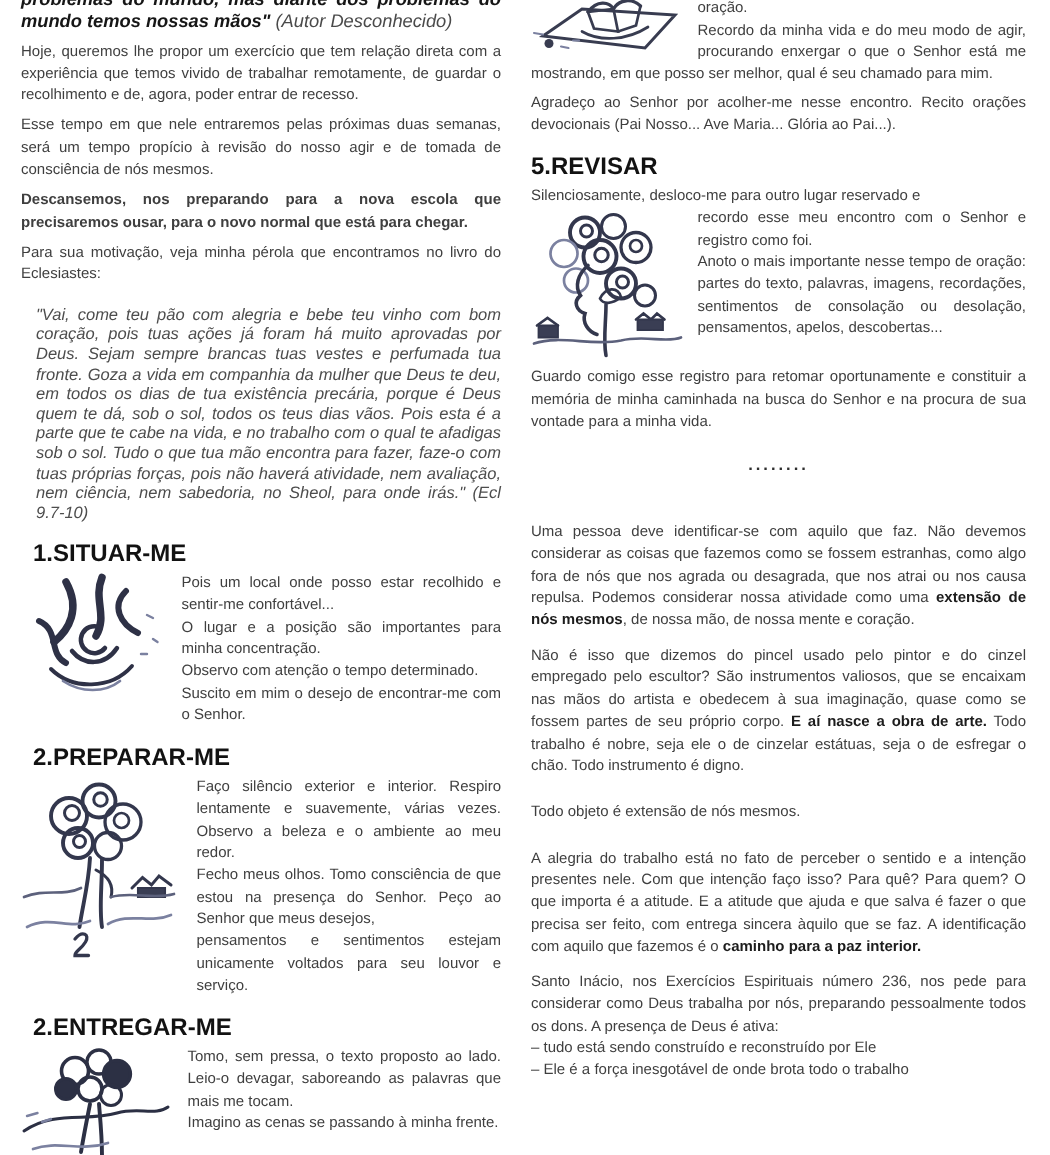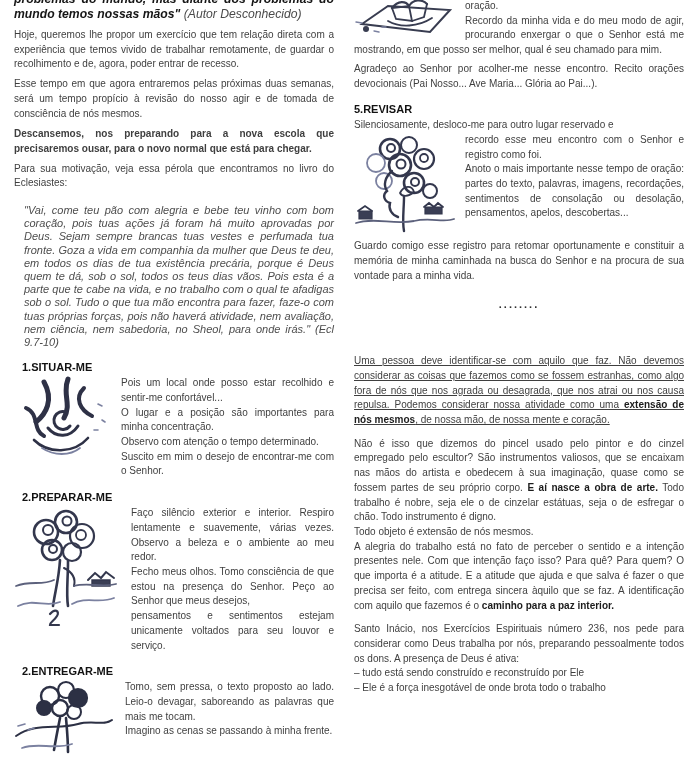--- a/index.html
+++ b/index.html
@@ -17,54 +17,54 @@
   .epigraph { margin-top:-8px; font-size:12.2px; line-height:15px; font-style:italic; text-align:justify; color:#4a4a4a; }
   .epigraph b { color:#161616; }
 
   .p1 { margin-top:6px; }
   .p2 { margin-top:5px; }
   .p-bold { margin-top:6px; font-weight:bold; color:#1c1c1c; }
   .p-center { margin-top:5px; text-align:center; }
 
   .quote { margin-top:13px; margin-left:10px; font-size:11px; line-height:13.2px; font-style:italic; color:#4d4d4d; text-align:justify; }
 
-  .sec-head { font-size:11px; font-weight:bold; color:#121212; margin:12px 0 3px 8px; }
+  .sec-head { font-size:16px; font-weight:bold; color:#121212; margin:12px 0 3px 8px; }
   .sec-head.flush { margin-left:0; }
   .sec-grid { display:grid; column-gap:11px; align-items:start; }
   .g1 { grid-template-columns:96px 1fr; }
   .g2 { grid-template-columns:106px 1fr; }
   .g3 { grid-template-columns:100px 1fr; }
   .ill { display:block; }
 
   .s4-text { margin-top:-1px; }
   .book-float { float:left; width:102px; height:40px; margin:-5px 9px 2px 0; }
   .tree5-float { float:left; width:102px; height:100px; margin:2px 9px 2px 0; }
   .s4-p2 { margin-top:4px; }
   .s5-line1 { margin-top:2px; }
   .s5-closing { margin-top:18px; }
 
   .dots { margin-top:15px; text-align:center; font-size:11px; font-weight:bold; letter-spacing:2px; color:#2e2e2e; }
 
-  .r-p1 { margin-top:44px;text-decoration:underline; }
+  .r-p1 { margin-top:32px; }
   .r-p  { margin-top:9px; }
-  .r-p3 { margin-top:0; }
+  .r-p3 { margin-top:16px; }
 </style>
 </head>
 <body>
 
 <div class="page">
 
   <div class="col col-left">
 
     <p class="epigraph"><b>problemas do mundo, mas diante dos problemas do mundo temos nossas mãos" </b><span>(Autor Desconhecido)</span></p>
 
     <p class="body p1">Hoje, queremos lhe propor um exercício que tem relação direta com a experiência que temos vivido de trabalhar remotamente, de guardar o recolhimento e de, agora, poder entrar de recesso.</p>
-    <p class="body p2">Esse tempo em que agora entraremos pelas próximas duas semanas, será um tempo propício à revisão do nosso agir e de tomada de consciência de nós mesmos.</p>
+    <p class="body p2">Esse tempo em que nele entraremos pelas próximas duas semanas, será um tempo propício à revisão do nosso agir e de tomada de consciência de nós mesmos.</p>
     <p class="body p-bold">Descansemos, nos preparando para a nova escola que precisaremos ousar, para o novo normal que está para chegar.</p>
-    <p class="body p-center">Para sua motivação, veja essa pérola que encontramos no livro do Eclesiastes:</p>
+    <p class="body p-center">Para sua motivação, veja minha pérola que encontramos no livro do Eclesiastes:</p>
 
     <p class="quote">"Vai, come teu pão com alegria e bebe teu vinho com bom coração, pois tuas ações já foram há muito aprovadas por Deus. Sejam sempre brancas tuas vestes e perfumada tua fronte. Goza a vida em companhia da mulher que Deus te deu, em todos os dias de tua existência precária, porque é Deus quem te dá, sob o sol, todos os teus dias vãos. Pois esta é a parte que te cabe na vida, e no trabalho com o qual te afadigas sob o sol. Tudo o que tua mão encontra para fazer, faze-o com tuas próprias forças, pois não haverá atividade, nem avaliação, nem ciência, nem sabedoria, no Sheol, para onde irás." (Ecl 9.7-10)</p>
 
     <h3 class="sec-head">1.SITUAR-ME</h3>
     <div class="sec-grid g1">
       <svg class="ill" width="96" height="84" viewBox="0 0 96 84">
         <g fill="none" stroke="#2e3146" stroke-linecap="round">
           <path d="M30,6 C40,24 32,38 22,46" stroke-width="5"></path>
           <path d="M54,3 C48,18 58,28 50,42" stroke-width="5"></path>
           <path d="M70,12 C60,22 66,34 78,40" stroke-width="4"></path>

